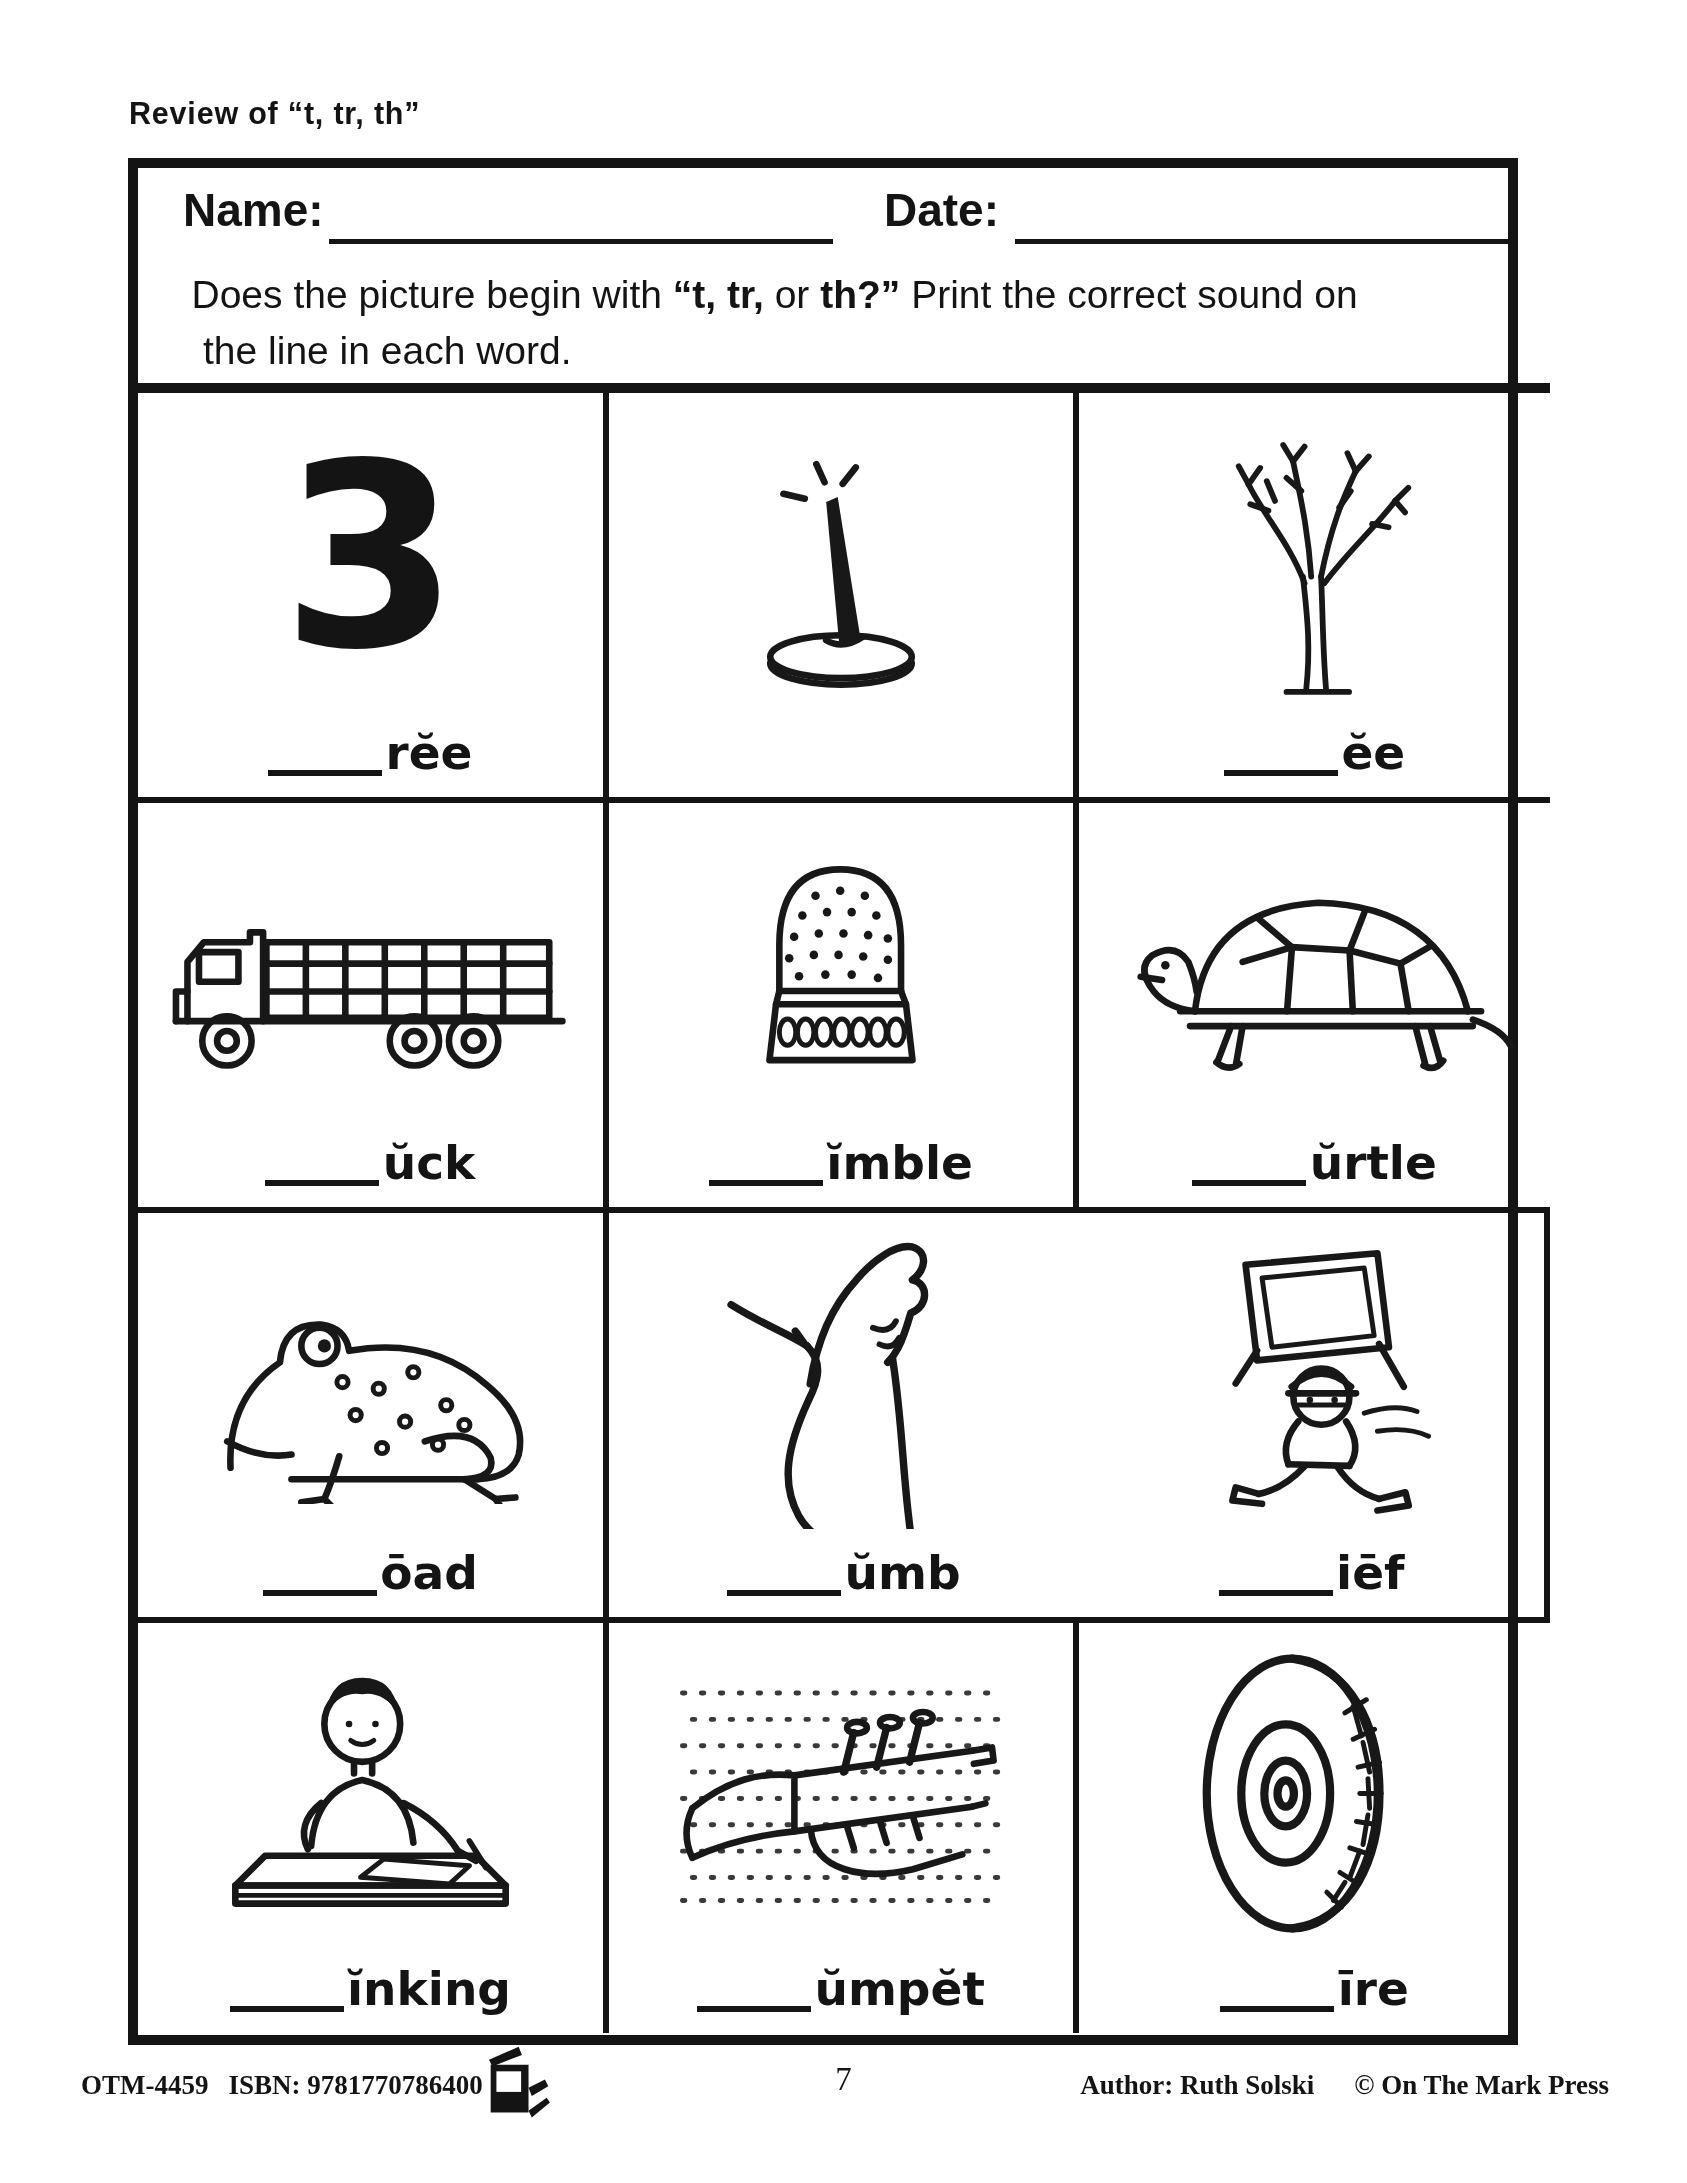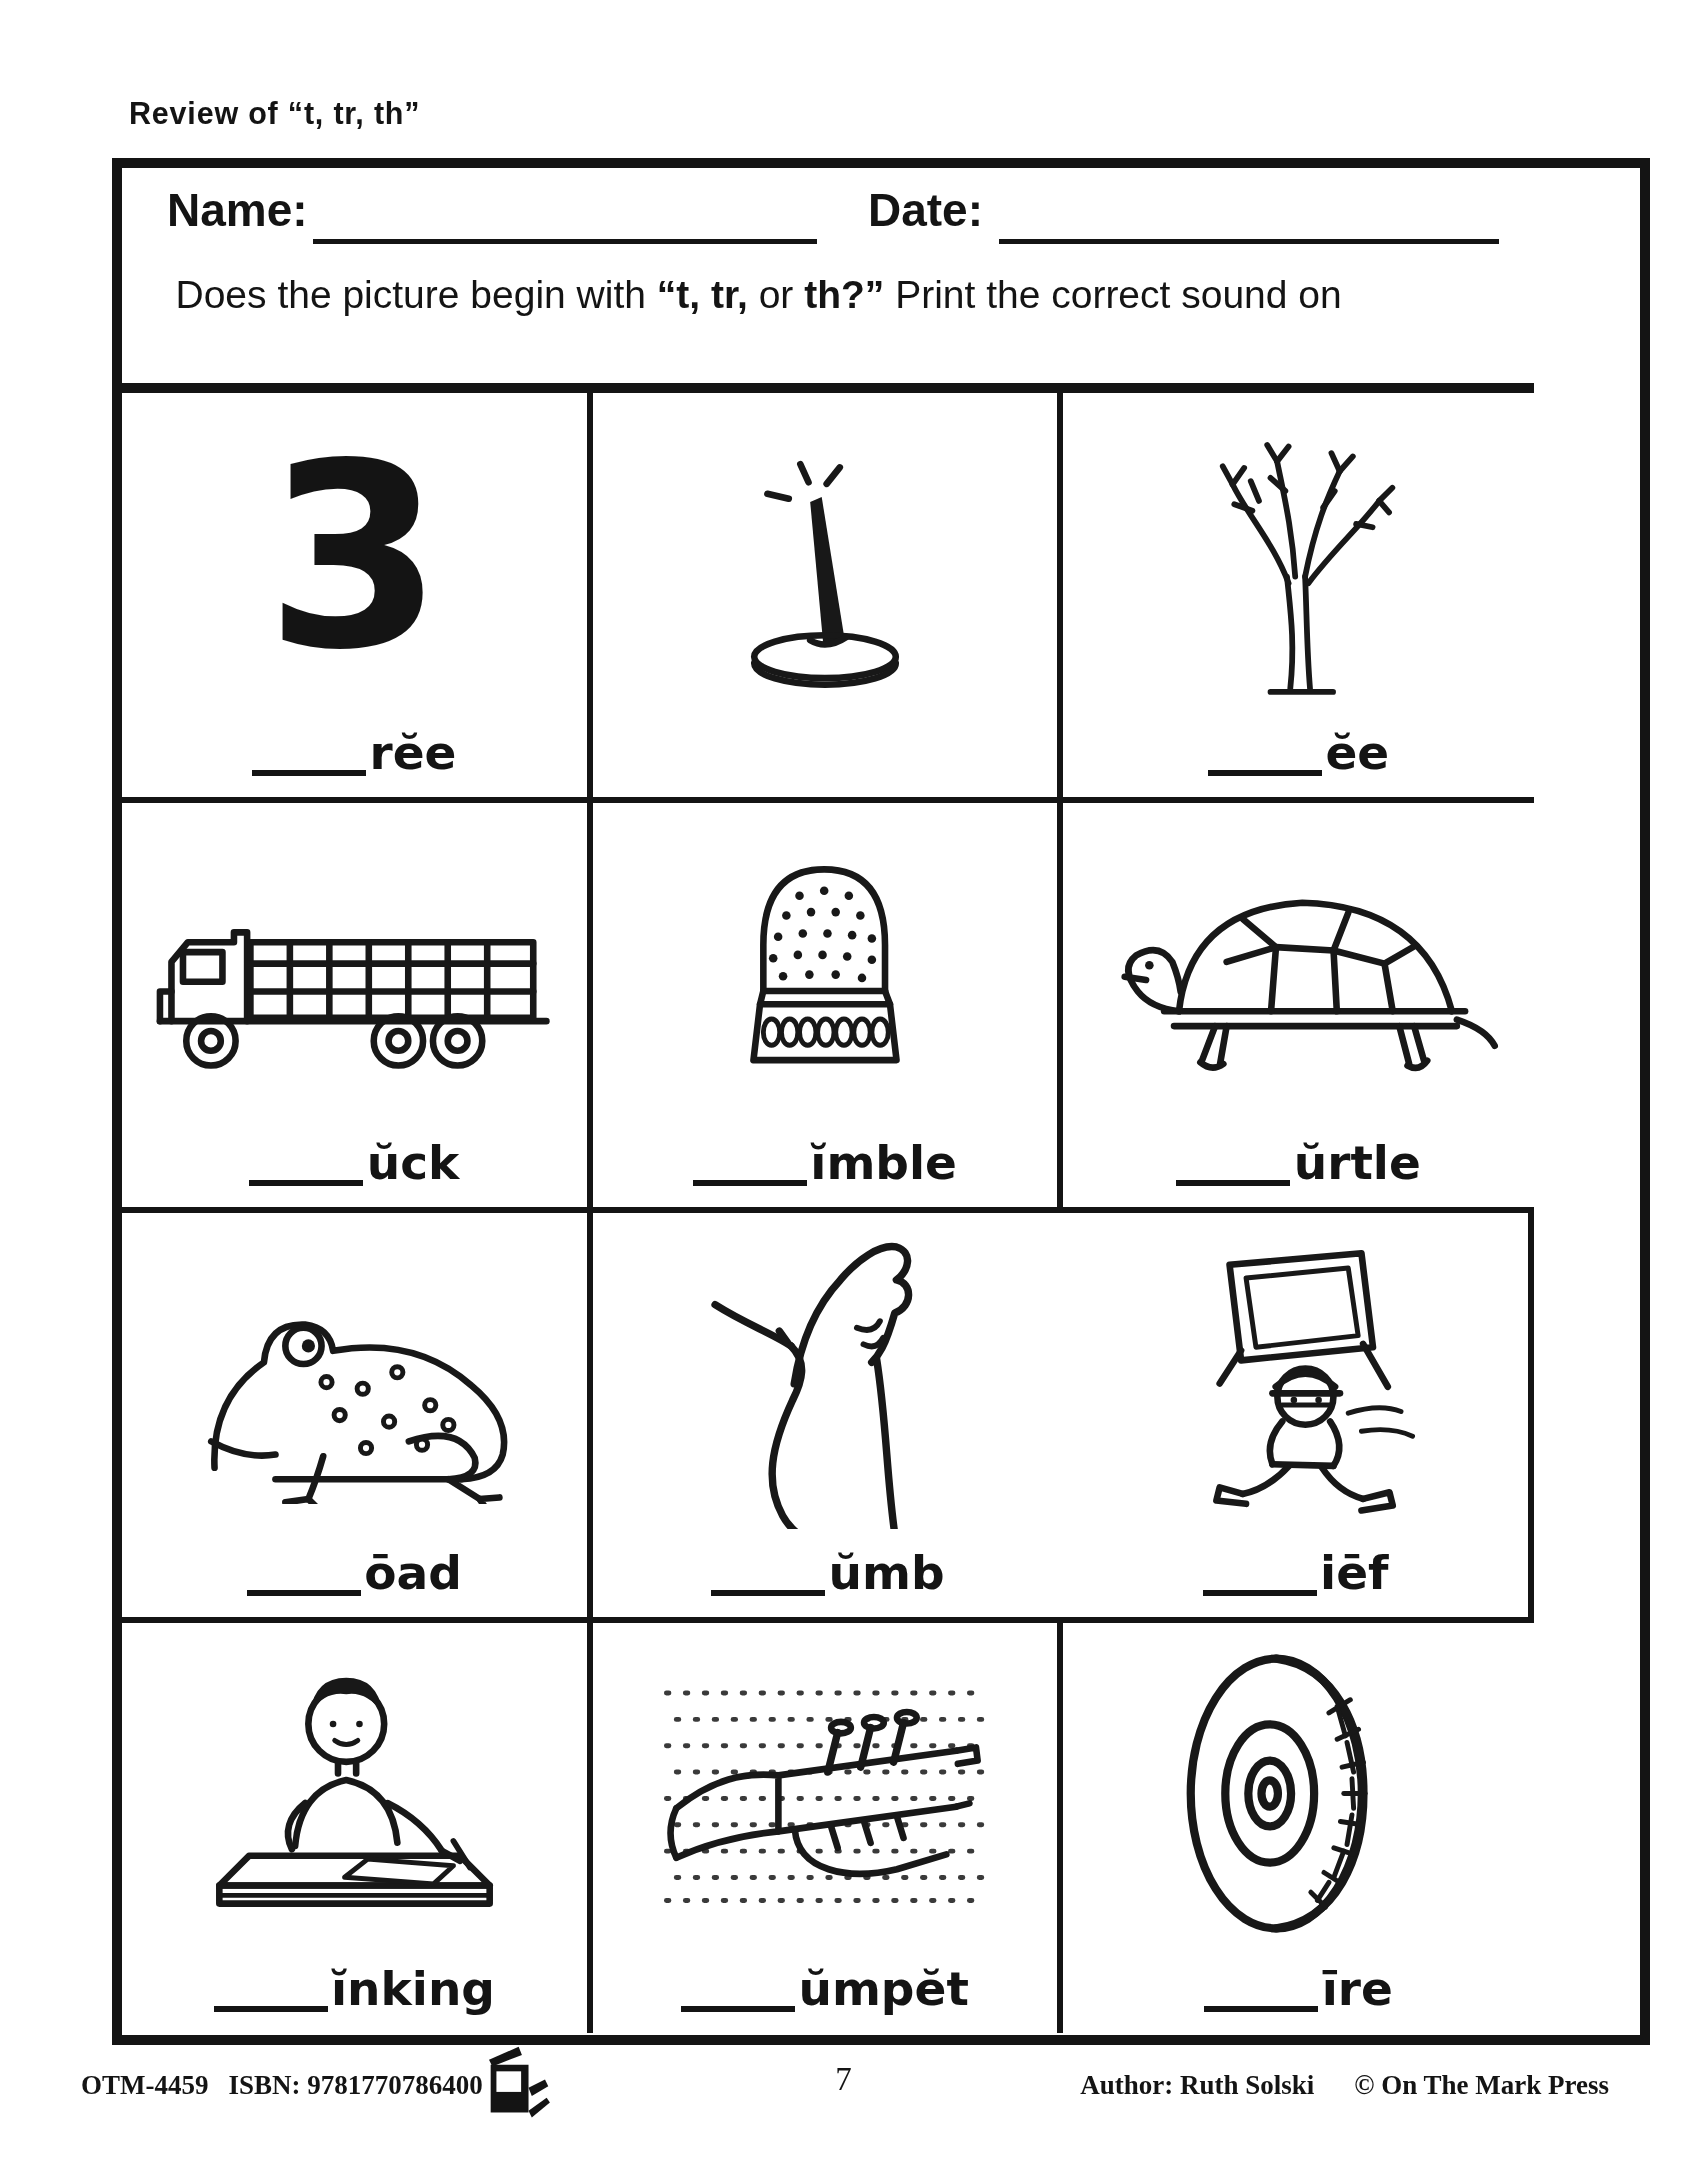--- a/index.html
+++ b/index.html
@@ -6,21 +6,21 @@
   body{
     width:1687px;height:2183px;position:relative;background:#ffffff;
     font-family:"Liberation Sans",sans-serif;color:#141414;
     -webkit-font-smoothing:antialiased;
   }
   .page-header{
     position:absolute;left:129px;top:96px;
     font-size:30.5px;font-weight:bold;letter-spacing:0.8px;
   }
   .sheet-box{
-    position:absolute;left:112px;top:158px;width:1538px;height:1887px;
+    position:absolute;left:128px;top:158px;width:1390px;height:1887px;
     border:10.7px solid #141414;box-sizing:border-box;background:#fff;
   }
   .ndlabel{position:absolute;top:15px;font-size:46px;font-weight:bold;}
   .fill-line{position:absolute;top:15px;height:56px;border-bottom:5.8px solid #141414;}
   .instr{position:absolute;font-size:39px;line-height:51px;font-weight:500;white-space:nowrap;margin-left:42px;}
   .instr .b{font-weight:800;}
   .grid{
     position:absolute;left:0;top:215px;width:1412px;height:1650px;
     border-top:10.7px solid #141414;box-sizing:border-box;
     display:grid;grid-template-columns:1fr 1fr 1fr;grid-template-rows:1fr 1fr 1fr 1fr;
@@ -62,20 +62,21 @@
 <div class="sheet-box">
 
   <div class="ndlabel" style="left:45px;">Name:</div>
   <div class="fill-line" style="left:191px;width:504px;"></div>
   <div class="ndlabel" style="left:746px;">Date:</div>
   <div class="fill-line" style="left:877px;width:500px;"></div>
 
   <div class="instr" style="left:11.5px;top:101px;">
     <span>Does the picture begin with </span><span class="b">“t, tr,</span><span> or </span><span class="b">th?”</span><span> Print the correct sound on</span>
   </div>
+  <div class="instr" style="left:23px;top:157px;">the line in each word.</div>
 
   <div class="grid">
 
     <div class="cell">
       <div class="imgwrap">
         <div class="numeral">3</div>
       </div>
       <div class="cell-label">
         <span class="blank"></span>
           <span>rĕe</span>

